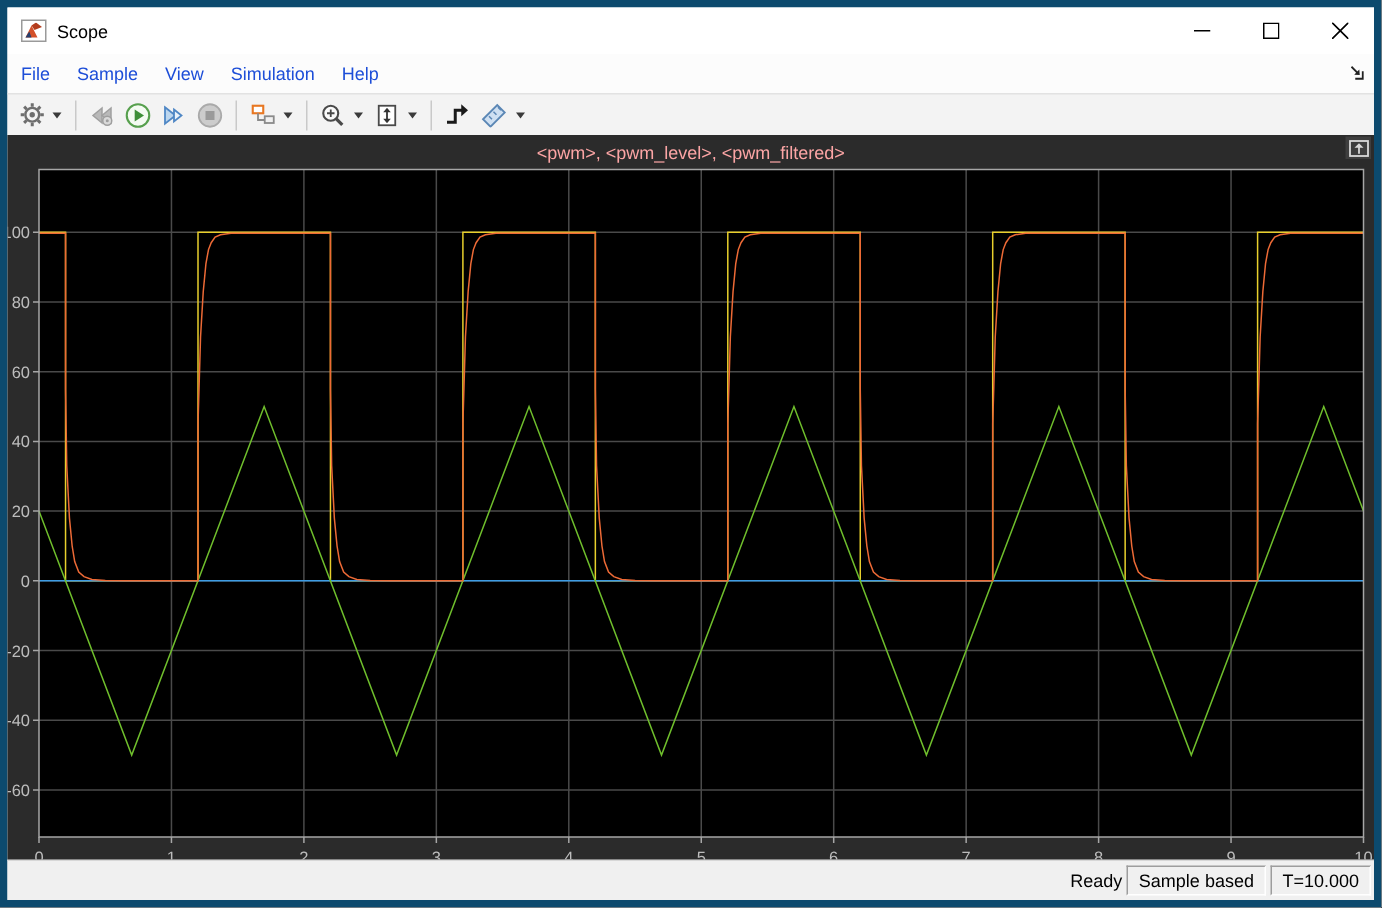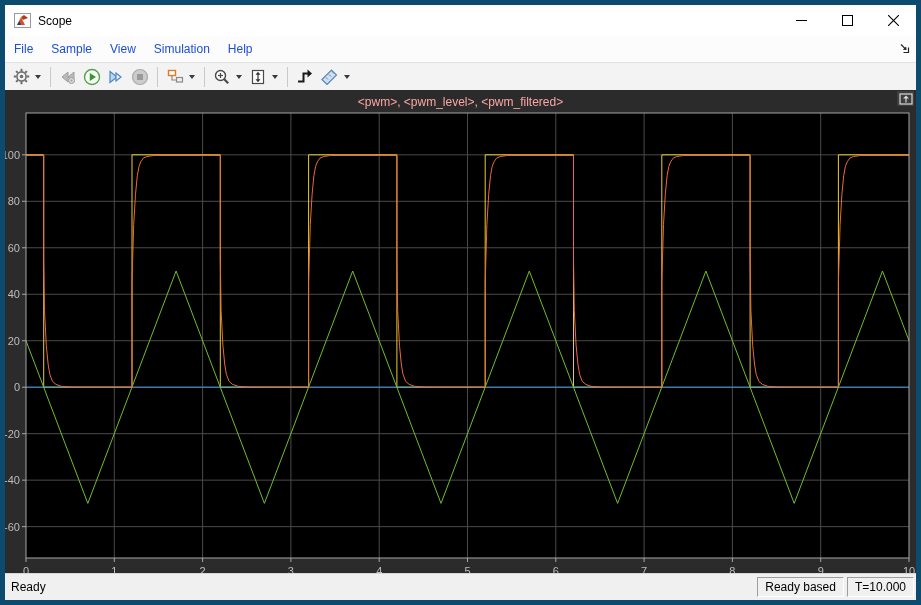--- a/index.html
+++ b/index.html
@@ -32,21 +32,21 @@
   .tb-caret { width:0; height:0; border-left:3px solid transparent; border-right:3px solid transparent; border-top:4px solid #3a3a3a; margin:0 4px 0 2px; }
   .tb-sep { width:1px; height:20px; background:#c9c9c9; margin:0 5px; }
 
   
   .plot-region { flex:1 1 auto; background:#2b2b2b; position:relative; overflow:hidden; }
   .plot-title { position:absolute; top:5px; left:0; width:100%; text-align:center; color:#fca5a5; font-size:12px; z-index:2; }
   .max-axes-btn { position:absolute; top:1px; right:2px; width:17px; height:15px; background:#3e3e3e; display:flex; align-items:center; justify-content:center; z-index:3; }
   #scope-svg { position:absolute; left:0; top:0; }
 
   
-  .statusbar { height:27px; background:#f0f0f0; border-top:1px solid #d7d7d7; display:flex; align-items:center; font-size:12px; color:#000; padding:0 2px 0 6px; flex:0 0 auto; }
+  .statusbar { height:27px; background:#f0f0f0; border-top:1px solid #d7d7d7; display:flex; align-items:center; font-size:12px; color:#000; padding:0 2px 0 6px; flex:0 0 auto;text-align:right; }
   .status-left { flex:1 1 auto; }
   .status-box { border:1px solid; border-color:#9d9d9d #ffffff #ffffff #9d9d9d; background:#f0f0f0; padding:2px 7px; margin-left:3px; white-space:nowrap; }
 </style>
 </head>
 <body>
 
 <div class="window">
 
   <div class="titlebar">
     <div class="app-icon">
@@ -261,17 +261,17 @@
         <polyline points="21.0,64.8 38.7,64.8 38.7,297.2 127.0,297.2 127.0,64.8 215.3,64.8 215.3,297.2 303.6,297.2 303.6,64.8 391.9,64.8 391.9,297.2 480.2,297.2 480.2,64.8 568.5,64.8 568.5,297.2 656.8,297.2 656.8,64.8 745.1,64.8 745.1,297.2 833.4,297.2 833.4,64.8 904.0,64.8" fill="none" stroke="#e8cf2c" stroke-width="1"></polyline>
         <polyline points="21.0,297.2 904.0,297.2" fill="none" stroke="#3d9ce4" stroke-width="1"></polyline>
         <polyline points="21.0,250.7 82.8,413.4 171.1,181.0 259.4,413.4 347.7,181.0 436.0,413.4 524.3,181.0 612.6,413.4 700.9,181.0 789.2,413.4 877.5,181.0 904.0,250.7" fill="none" stroke="#6fbe2c" stroke-width="1"></polyline>
         <polyline points="21.0,65.5 38.7,65.5 38.7,169.4 39.5,220.5 41.3,255.4 43.1,274.0 44.8,284.4 47.5,291.4 51.0,294.4 56.3,296.3 65.2,297.0 78.4,297.2 127.0,297.2 127.0,192.6 128.7,134.5 130.5,104.3 132.3,85.7 134.0,76.4 135.8,71.8 138.4,68.1 142.0,66.5 149.0,65.5 215.3,65.5 215.3,169.4 216.1,220.5 217.9,255.4 219.7,274.0 221.4,284.4 224.1,291.4 227.6,294.4 232.9,296.3 241.8,297.0 255.0,297.2 303.6,297.2 303.6,192.6 305.3,134.5 307.1,104.3 308.9,85.7 310.6,76.4 312.4,71.8 315.0,68.1 318.6,66.5 325.6,65.5 391.9,65.5 391.9,169.4 392.7,220.5 394.5,255.4 396.3,274.0 398.0,284.4 400.7,291.4 404.2,294.4 409.5,296.3 418.4,297.0 431.6,297.2 480.2,297.2 480.2,192.6 481.9,134.5 483.7,104.3 485.5,85.7 487.2,76.4 489.0,71.8 491.6,68.1 495.2,66.5 502.2,65.5 568.5,65.5 568.5,169.4 569.3,220.5 571.1,255.4 572.9,274.0 574.6,284.4 577.3,291.4 580.8,294.4 586.1,296.3 595.0,297.0 608.2,297.2 656.8,297.2 656.8,192.6 658.5,134.5 660.3,104.3 662.1,85.7 663.8,76.4 665.6,71.8 668.2,68.1 671.8,66.5 678.8,65.5 745.1,65.5 745.1,169.4 745.9,220.5 747.7,255.4 749.5,274.0 751.2,284.4 753.9,291.4 757.4,294.4 762.7,296.3 771.5,297.0 784.8,297.2 833.4,297.2 833.4,192.6 835.1,134.5 836.9,104.3 838.7,85.7 840.4,76.4 842.2,71.8 844.8,68.1 848.4,66.5 855.4,65.5 904.0,65.5" fill="none" stroke="#ed6a36" stroke-width="1"></polyline>
         <rect x="21" y="23" width="883" height="445" fill="none" stroke="#a6a6a6" stroke-width="1"></rect>
       </svg>
   </div>
 
   <div class="statusbar">
     <span class="status-left">Ready</span>
-    <span class="status-box">Ready based</span>
+    <span class="status-box">Sample based</span>
     <span class="status-box">T=10.000</span>
   </div>
 
 </div>
 
 </body></html>

